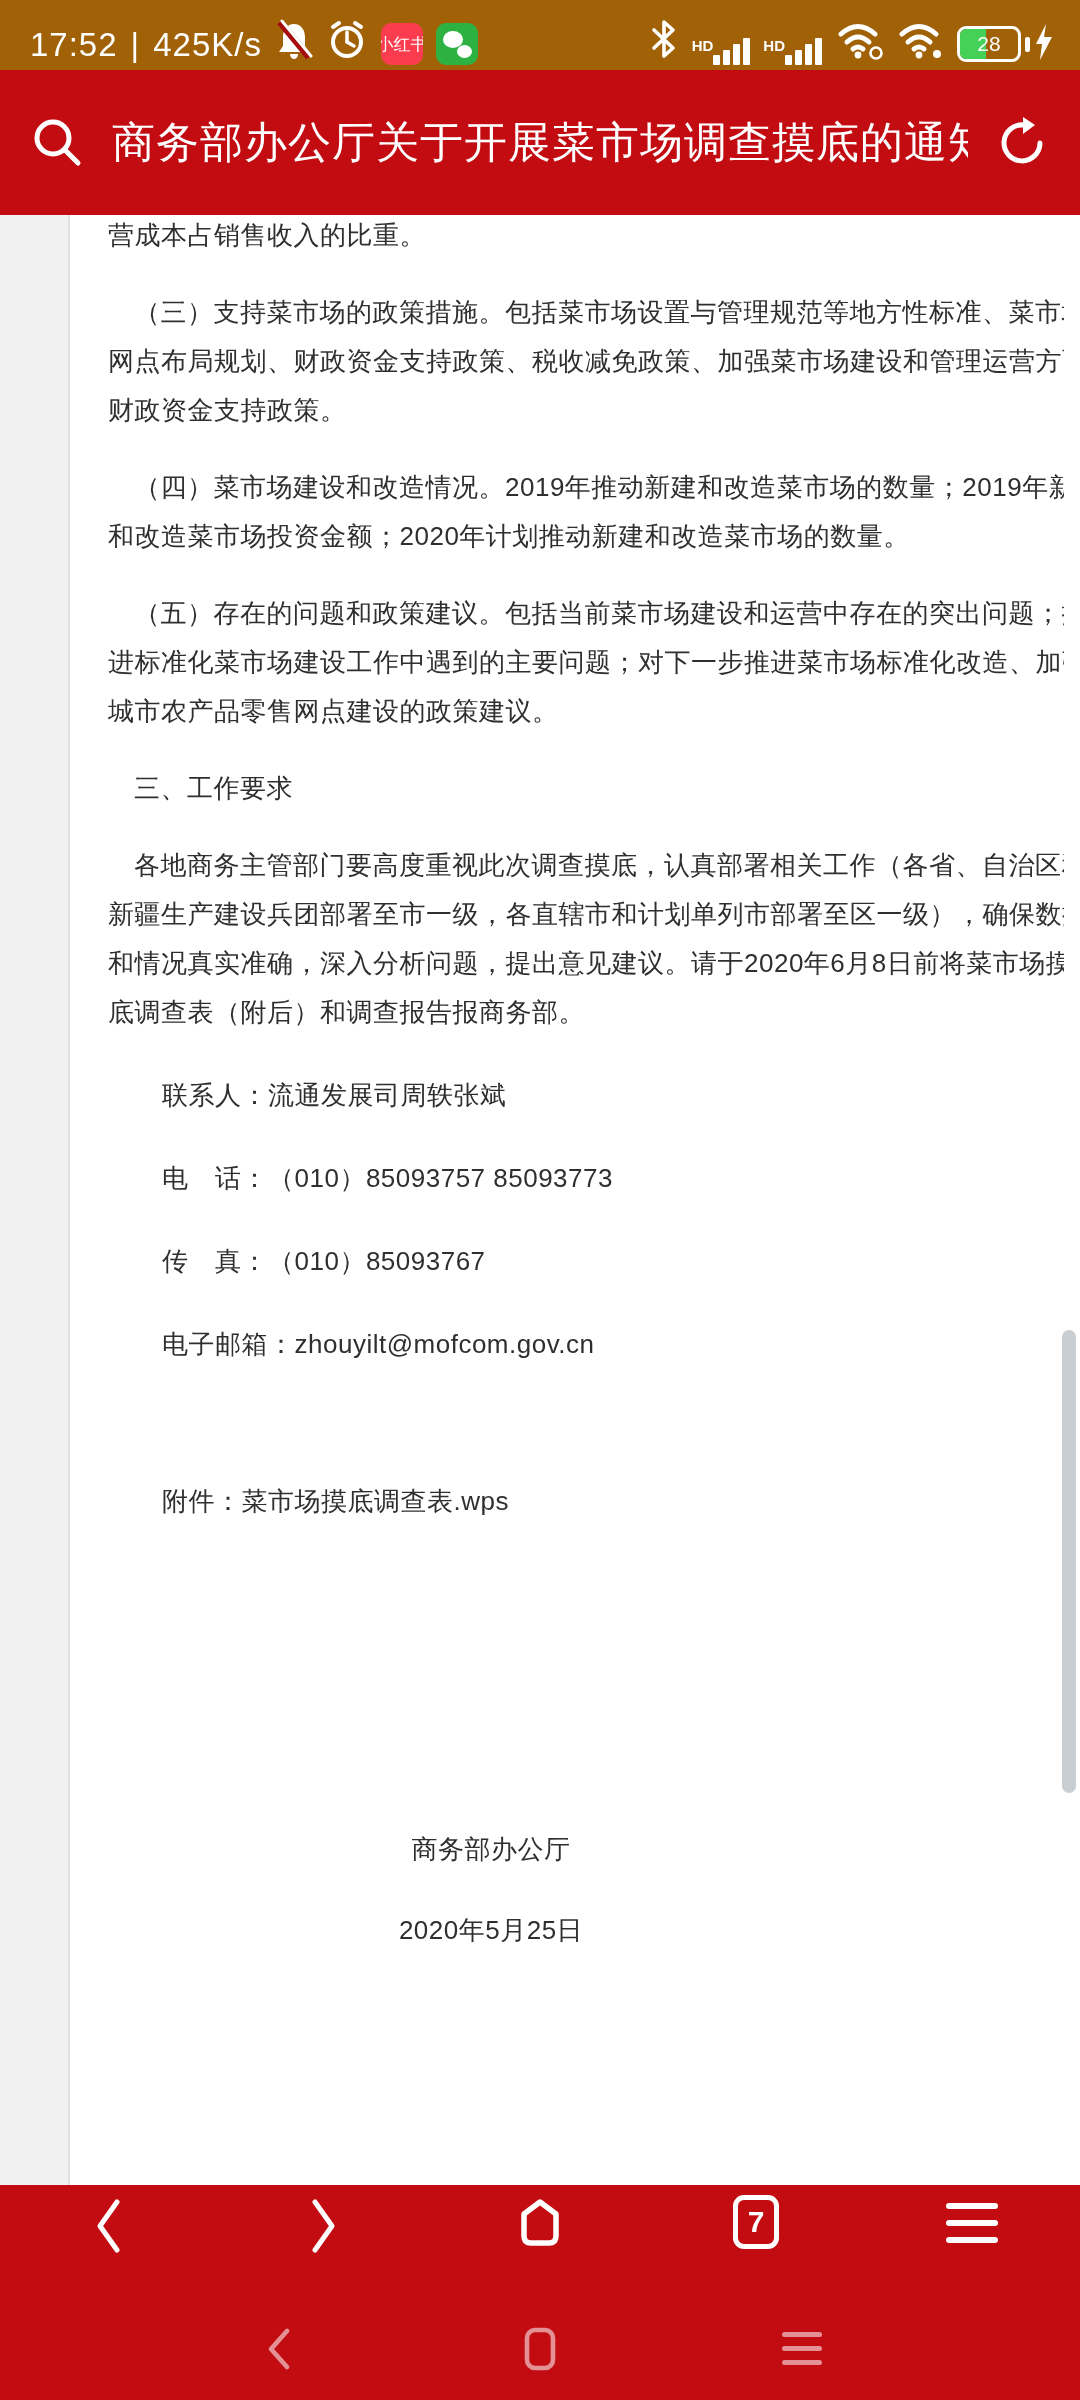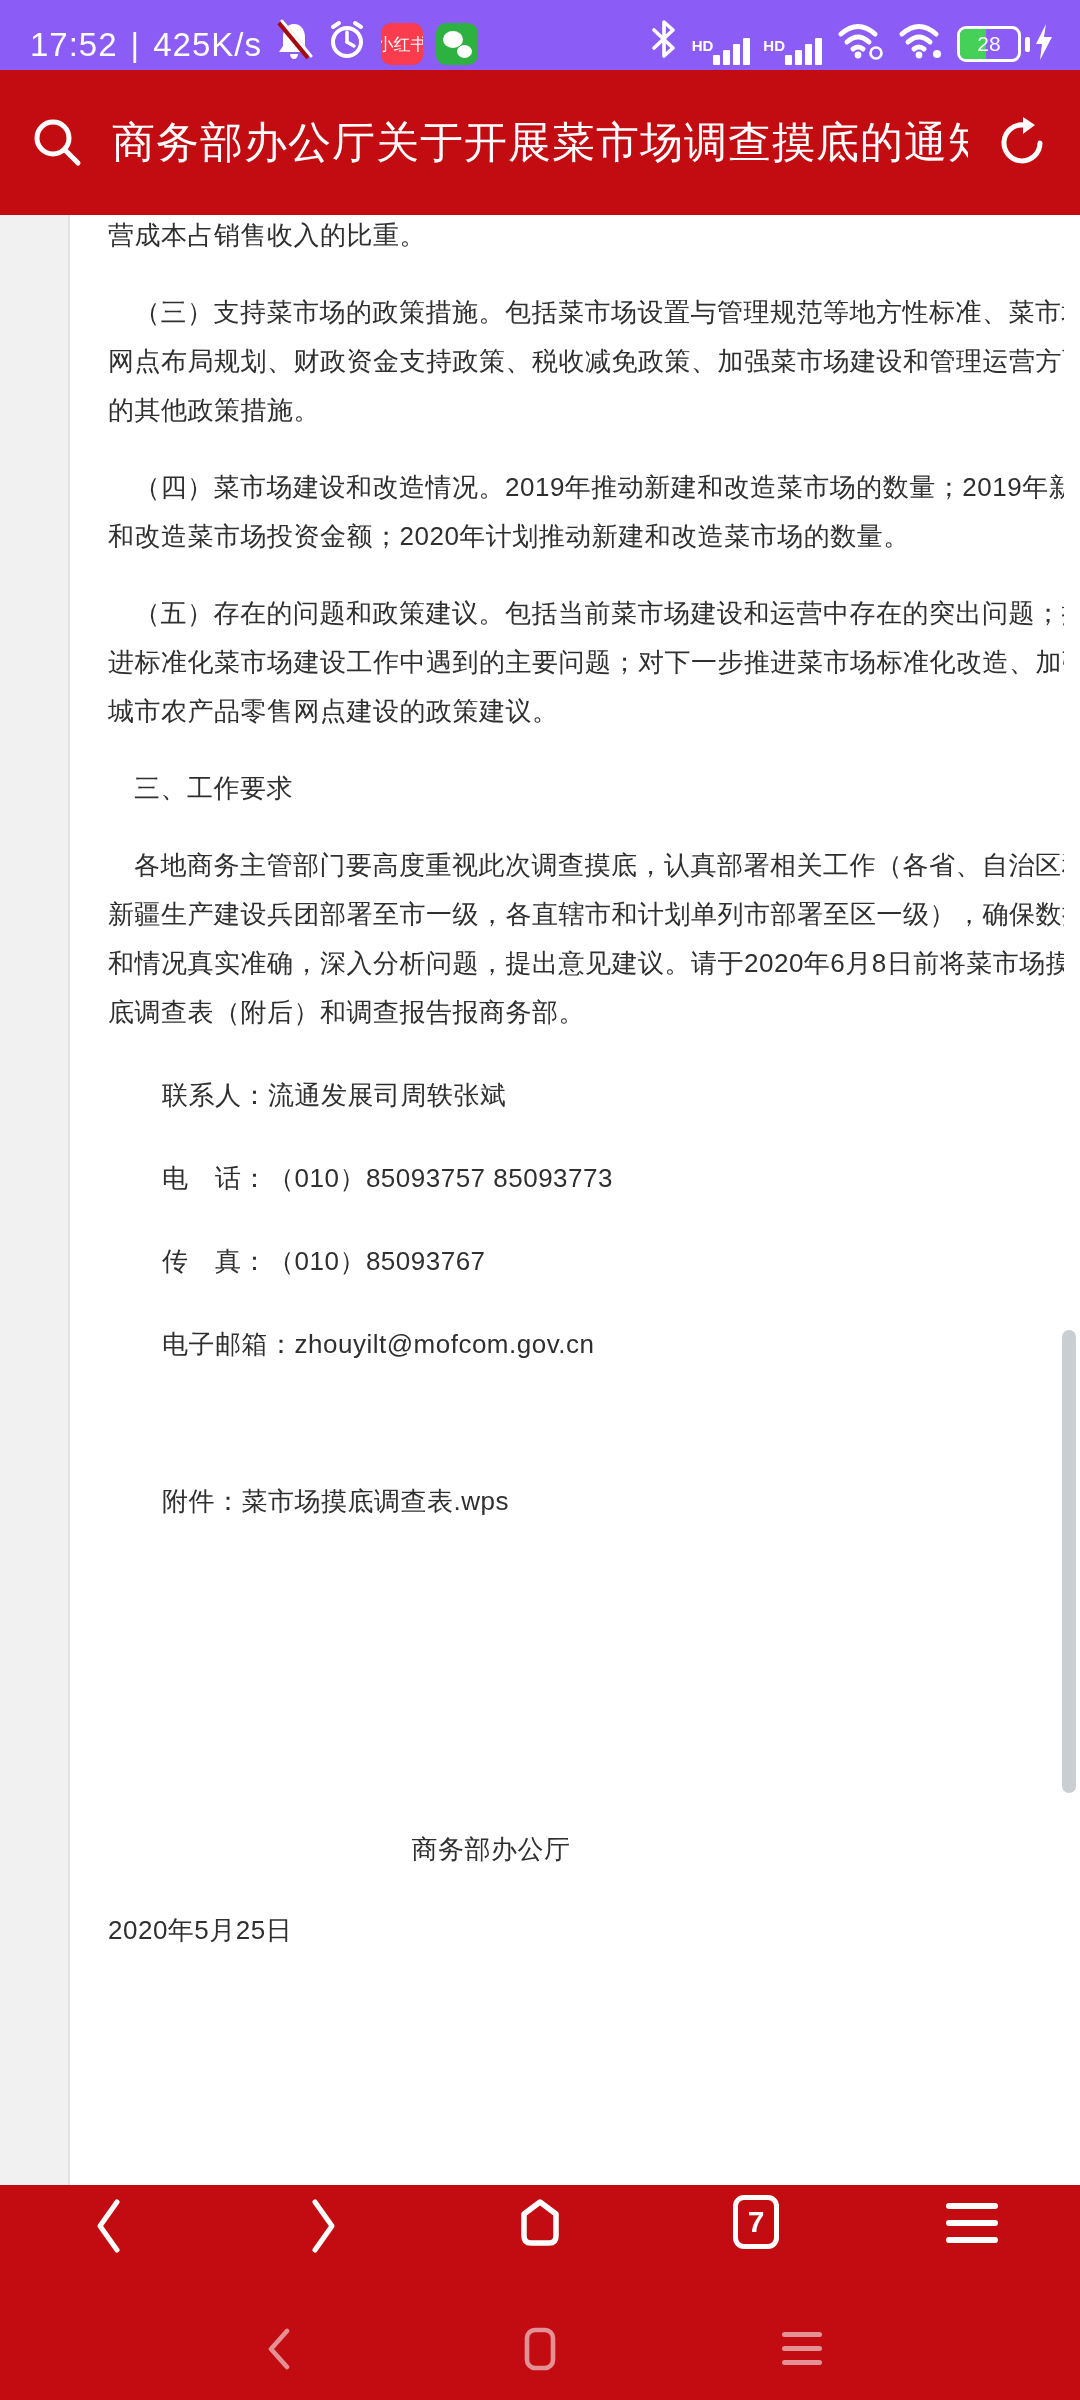--- a/index.html
+++ b/index.html
@@ -4,21 +4,21 @@
 <style>
   * { margin:0; padding:0; box-sizing:border-box; }
   html,body { background:#222; }
   .screen{
     position:relative; width:1080px; height:2400px; overflow:hidden;
     background:#ffffff; font-family:"Liberation Sans","DejaVu Sans",sans-serif;
   }
   
   .status-bar{
     position:absolute; top:0; left:0; width:1080px; height:70px;
-    background:#8b5cf6; color:#fff;
+    background:#a16207; color:#fff;
     display:flex; align-items:flex-end; justify-content:space-between;
     padding:0 26px 5px 30px;
   }
   .sb-left,.sb-right{ display:flex; align-items:flex-end; gap:13px; }
   .sb-text{ font-size:33px; letter-spacing:1px; line-height:40px; white-space:nowrap; }
   .appicon{ width:42px; height:42px; border-radius:10px; display:flex; align-items:center; justify-content:center; }
   .appicon.xhs{ background:#fb3b4e; color:#fff; font-size:17px; letter-spacing:0; white-space:nowrap; overflow:hidden; }
   .appicon.wx{ background:#2db140; position:relative; }
   .wx-b1{ position:absolute; left:7px; top:8px; width:20px; height:17px; background:#fff; border-radius:50%; }
   .wx-b2{ position:absolute; right:6px; bottom:7px; width:15px; height:13px; background:#fff; border-radius:50%; }
@@ -49,21 +49,21 @@
     position:absolute; left:70px; right:0; top:0; bottom:0; overflow:hidden;
     padding:0 16px 0 38px; color:#2f2f2f; font-size:26px; letter-spacing:0.5px;
   }
   .line{ height:49px; line-height:49px; white-space:nowrap; overflow:hidden; }
   .para{ margin-top:28px; }
   .para.first{ margin-top:-4px; }
   .indent1{ padding-left:26px; }
   .contact{ margin-top:34px; padding-left:54px; }
   .attach{ margin-top:108px; padding-left:54px; }
   .sig{ margin-top:299px; text-align:center; padding-right:190px; }
-  .sig-date{ margin-top:32px; text-align:left; padding-right:190px; }
+  .sig-date{ margin-top:32px; text-align:center; padding-right:190px; }
   .scrollbar{
     position:absolute; right:4px; top:1115px; width:14px; height:463px;
     background:#c9ced3; border-radius:7px;
   }
   
   .bottom-area{ position:absolute; top:2185px; left:0; width:1080px; height:215px; background:#c20c11; }
   .browser-nav{ display:flex; height:112px; padding-top:8px; }
   .bn-item{ flex:1; display:flex; align-items:flex-start; justify-content:center; padding-top:2px; }
   .tabs-box{
     width:46px; height:54px; border:5px solid #fff; border-radius:11px;
@@ -185,21 +185,21 @@
 
   <div class="content">
     <div class="gutter"></div>
     <div class="doc">
         <div class="para first">
           <div class="line">营成本占销售收入的比重。</div>
         </div>
         <div class="para">
           <div class="line indent1">（三）支持菜市场的政策措施。包括菜市场设置与管理规范等地方性标准、菜市场</div>
           <div class="line">网点布局规划、财政资金支持政策、税收减免政策、加强菜市场建设和管理运营方面</div>
-          <div class="line">的其他政策措施。</div>
+          <div class="line">财政资金支持政策。</div>
         </div>
         <div class="para">
           <div class="line indent1">（四）菜市场建设和改造情况。2019年推动新建和改造菜市场的数量；2019年新建</div>
           <div class="line">和改造菜市场投资金额；2020年计划推动新建和改造菜市场的数量。</div>
         </div>
         <div class="para">
           <div class="line indent1">（五）存在的问题和政策建议。包括当前菜市场建设和运营中存在的突出问题；推</div>
           <div class="line">进标准化菜市场建设工作中遇到的主要问题；对下一步推进菜市场标准化改造、加强</div>
           <div class="line">城市农产品零售网点建设的政策建议。</div>
         </div>

